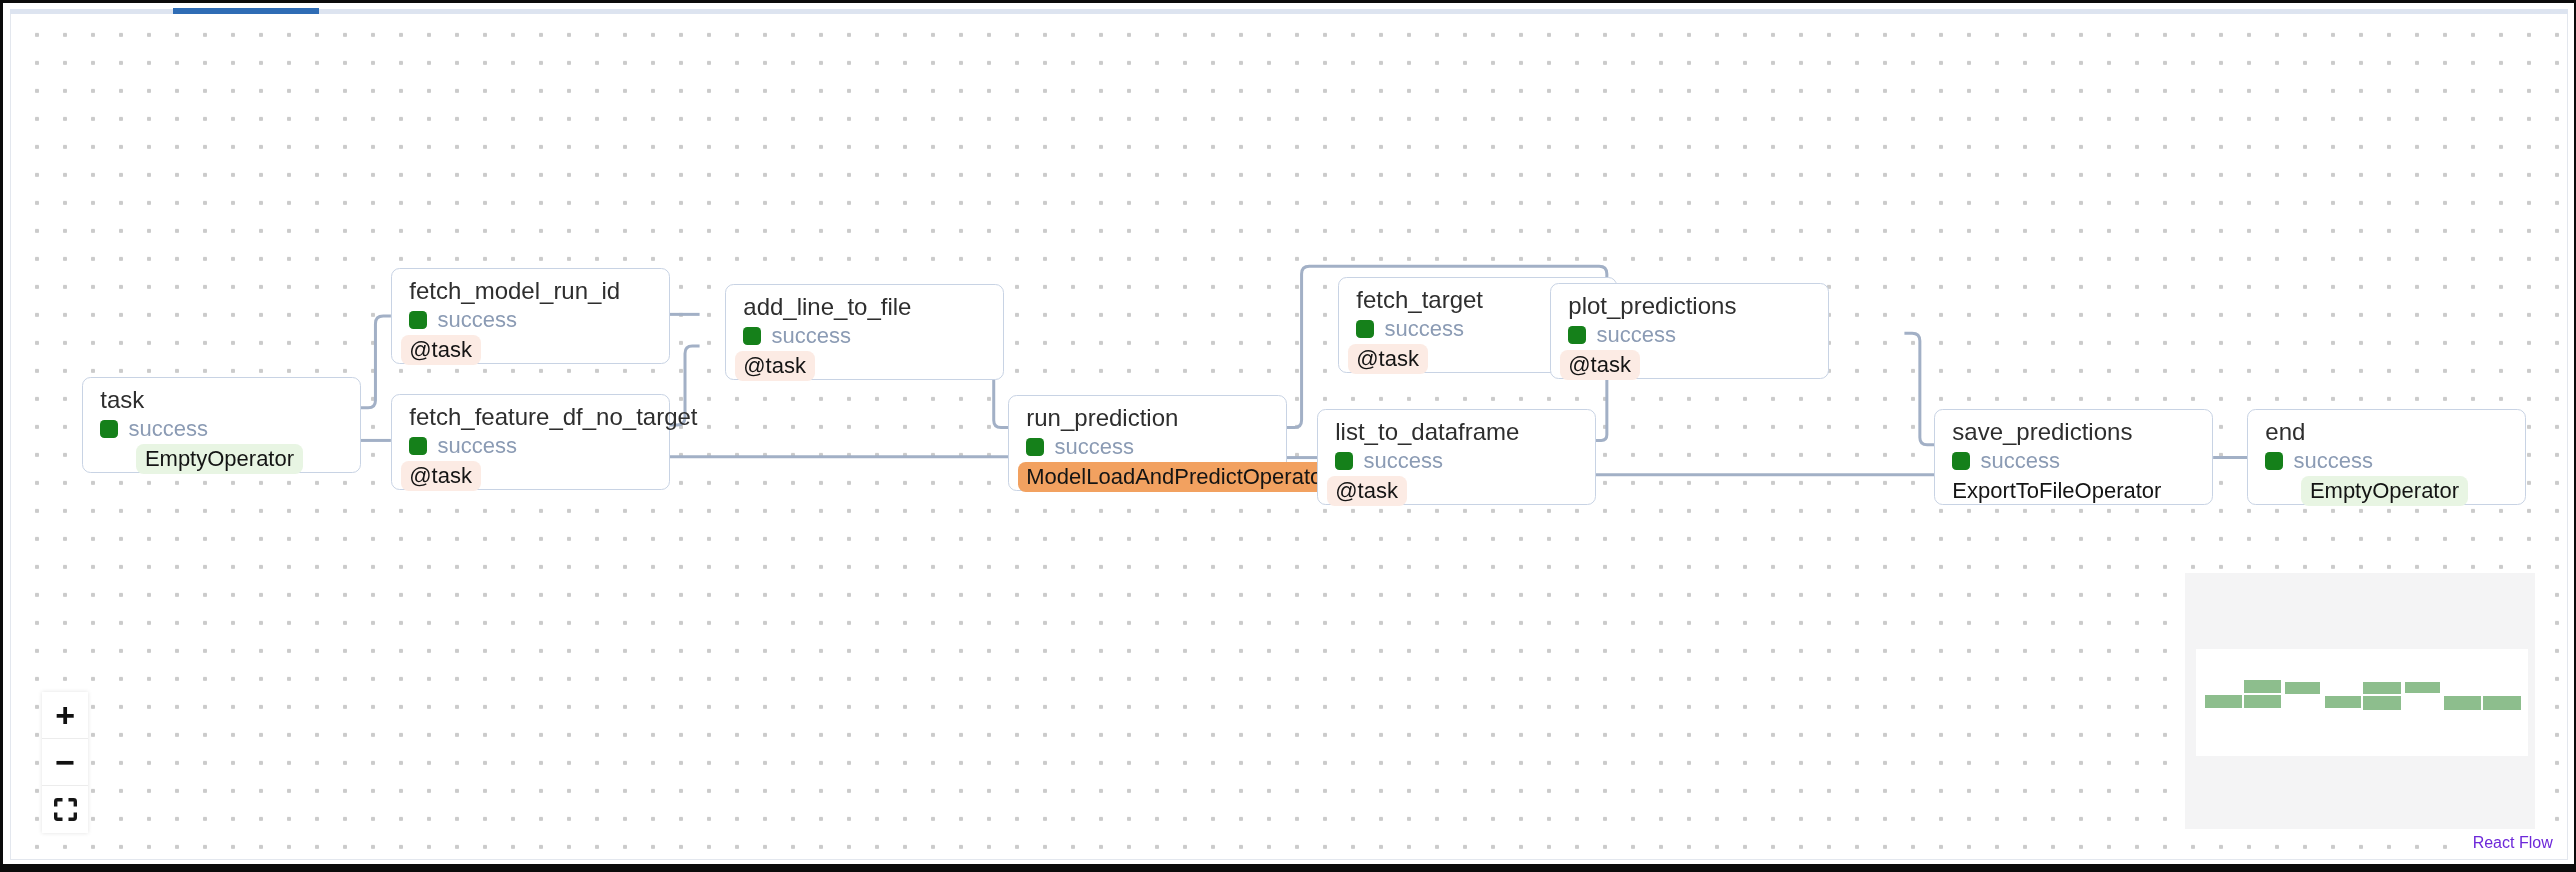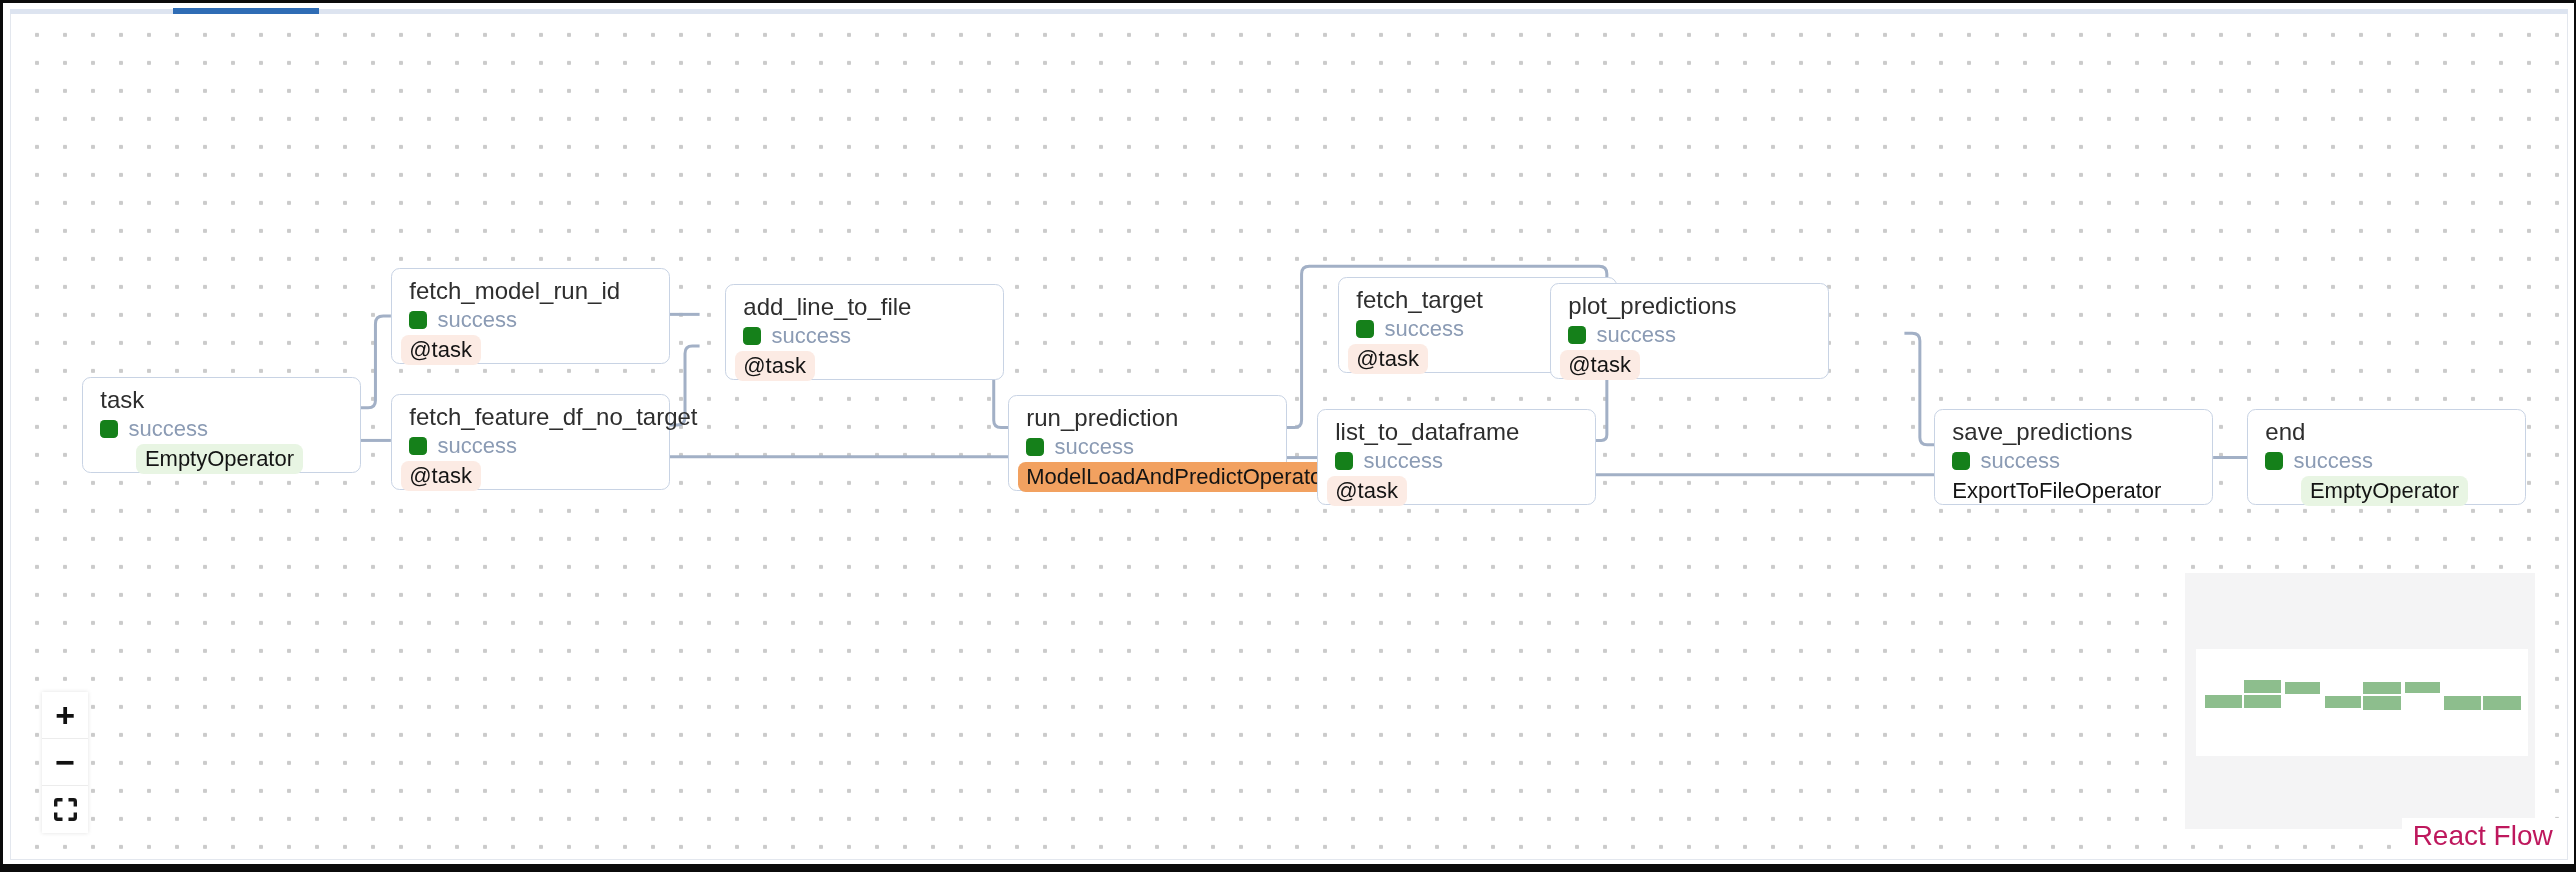--- a/index.html
+++ b/index.html
@@ -43,21 +43,21 @@
   .ctrl-btn { width:46px; height:47px; display:flex; align-items:center; justify-content:center;
               background:#fff; border:none; border-bottom:0.9px solid #ececec; cursor:pointer;
               font-size:34px; font-weight:700; color:#111; line-height:1; }
   .ctrl-btn:last-child { border-bottom:none; }
 
   .minimap { position:absolute; right:32px; top:559px; width:350px; height:256px; background:#f4f4f5; cursor:pointer; }
   .minimap-viewport { position:absolute; background:#ffffff; }
   .minimap-node { position:absolute; background:#8dbe8d; }
 
   .attribution { position:absolute; right:4.3px; bottom:5.1px; background:#fff; padding:1.7px 10.3px;
-                 font-size:28px; color:#be185d; }
+                 font-size:16px; color:#6d28d9; }
 </style>
 </head>
 <body>
 
 <div class="frame">
   <div class="page">
 
     <div class="tabstrip">
       <div class="tab-indicator"></div>
     </div>

